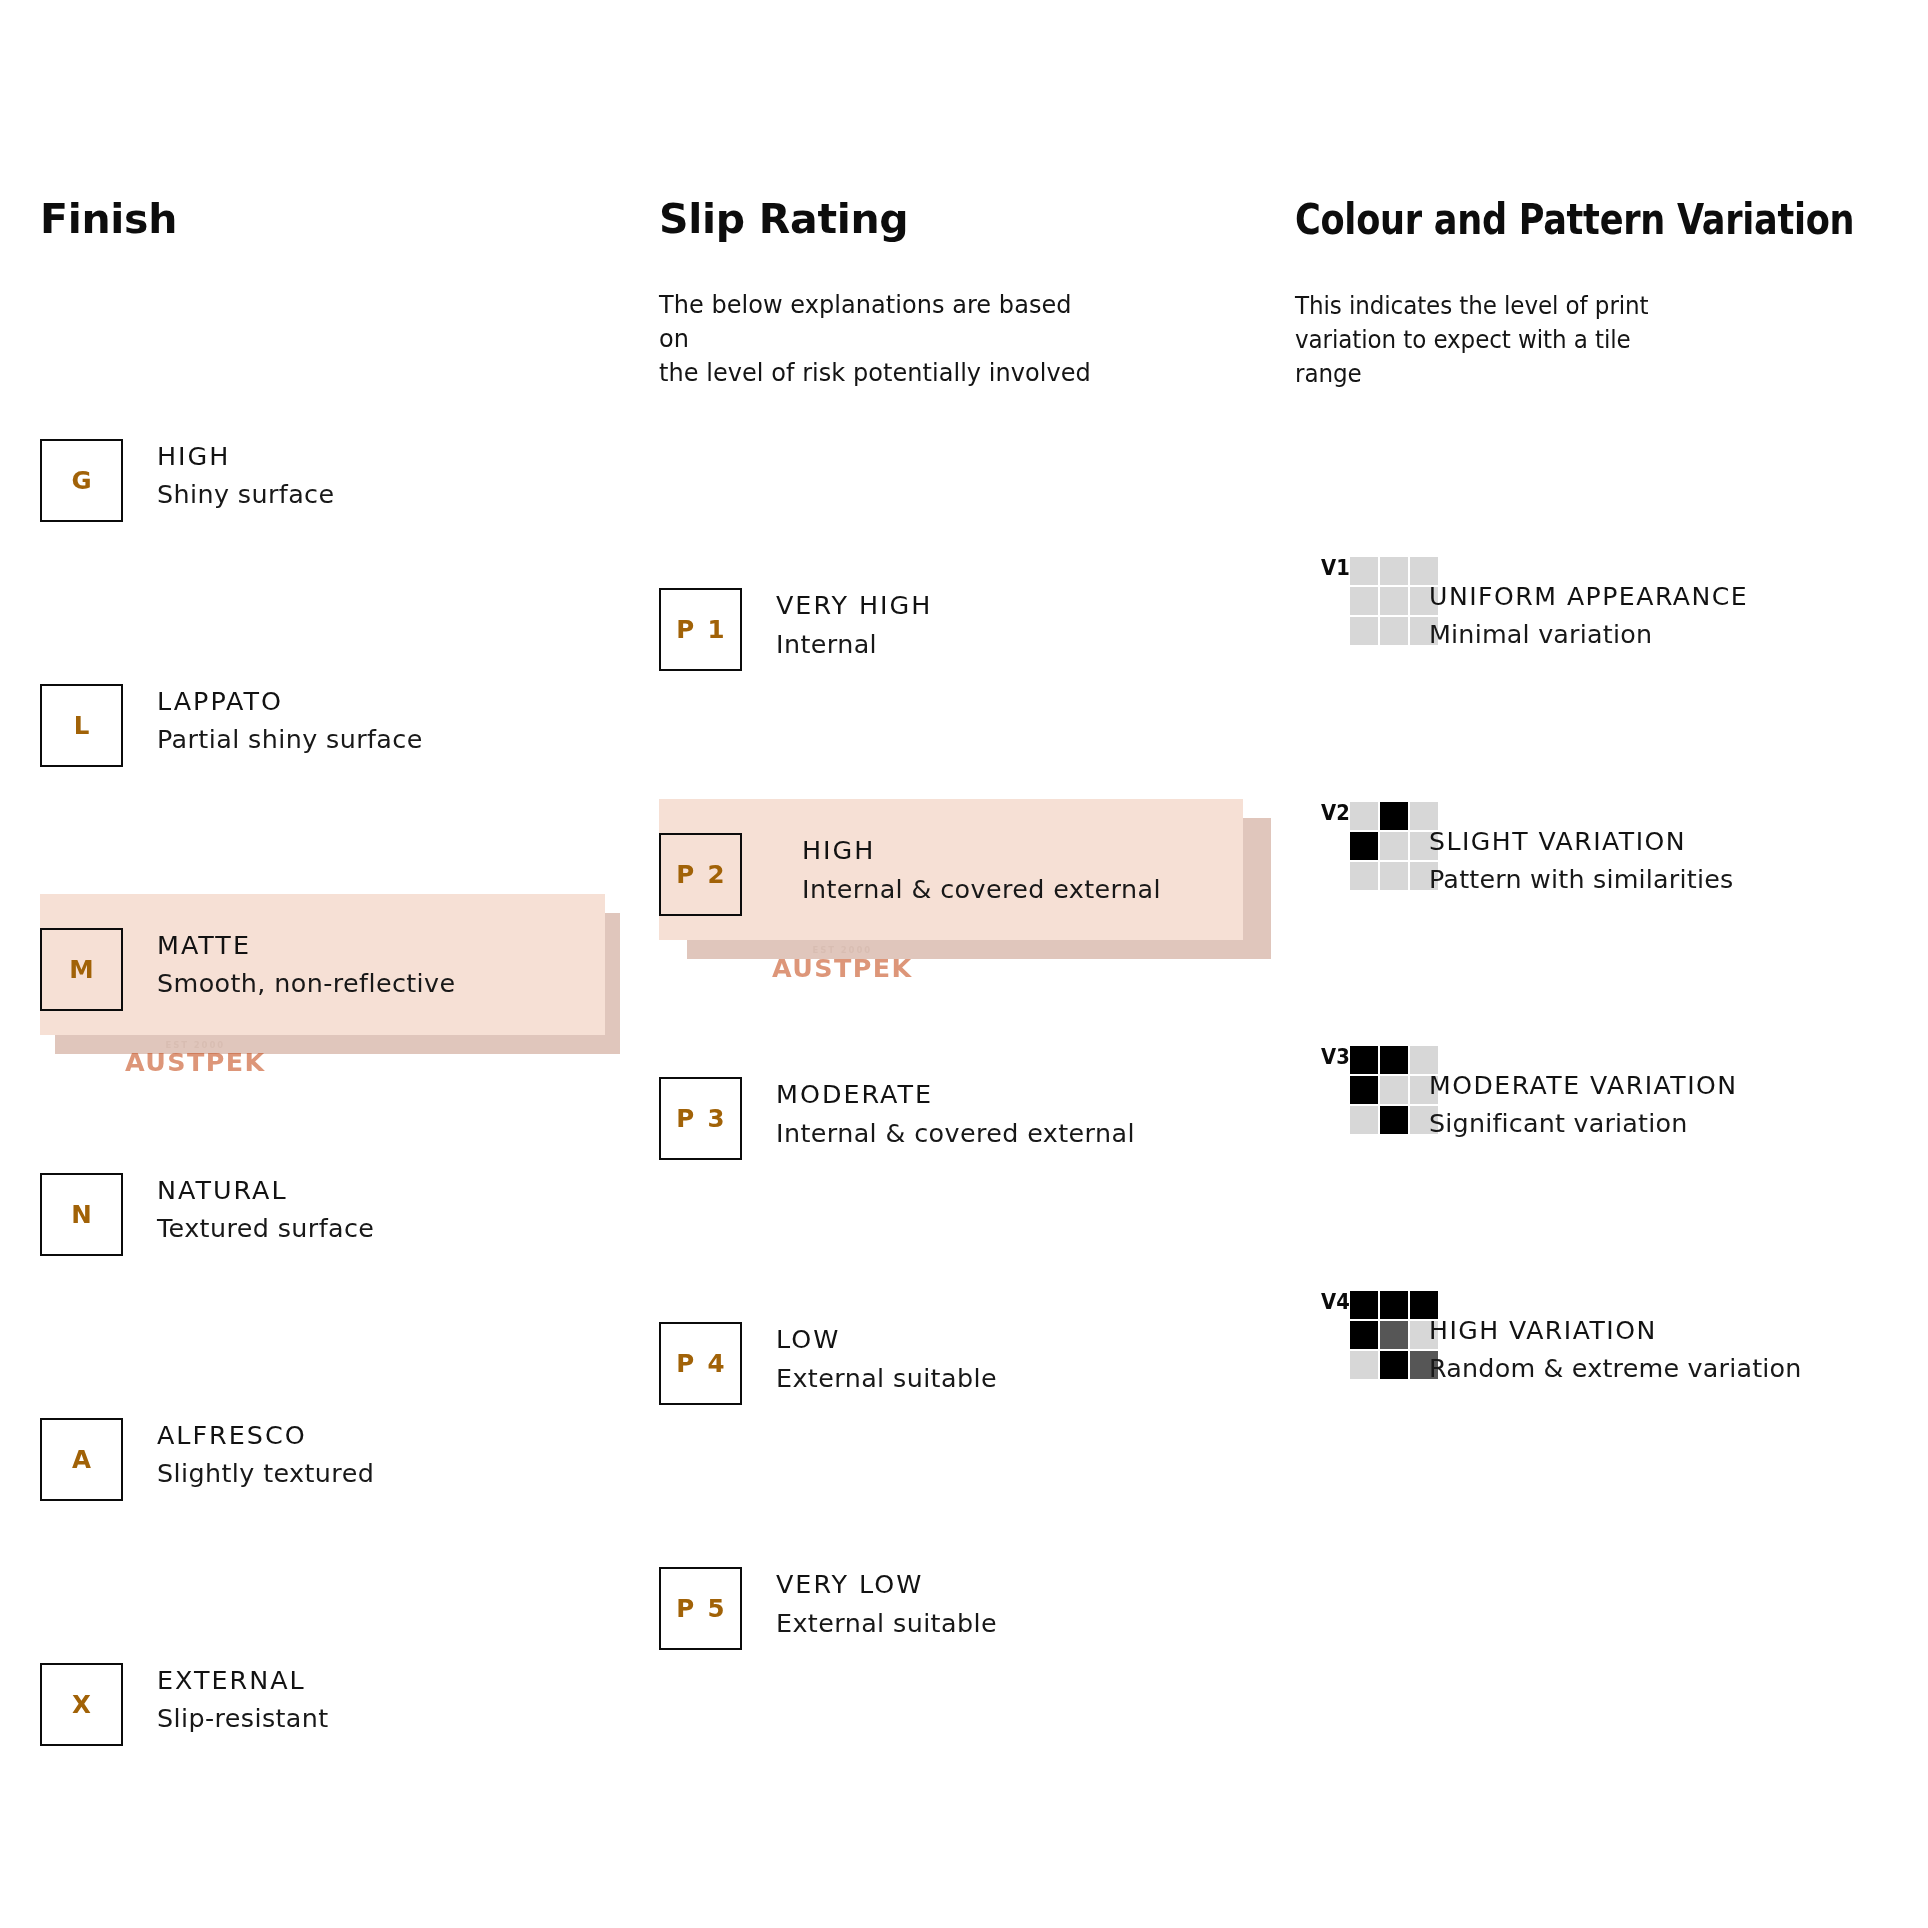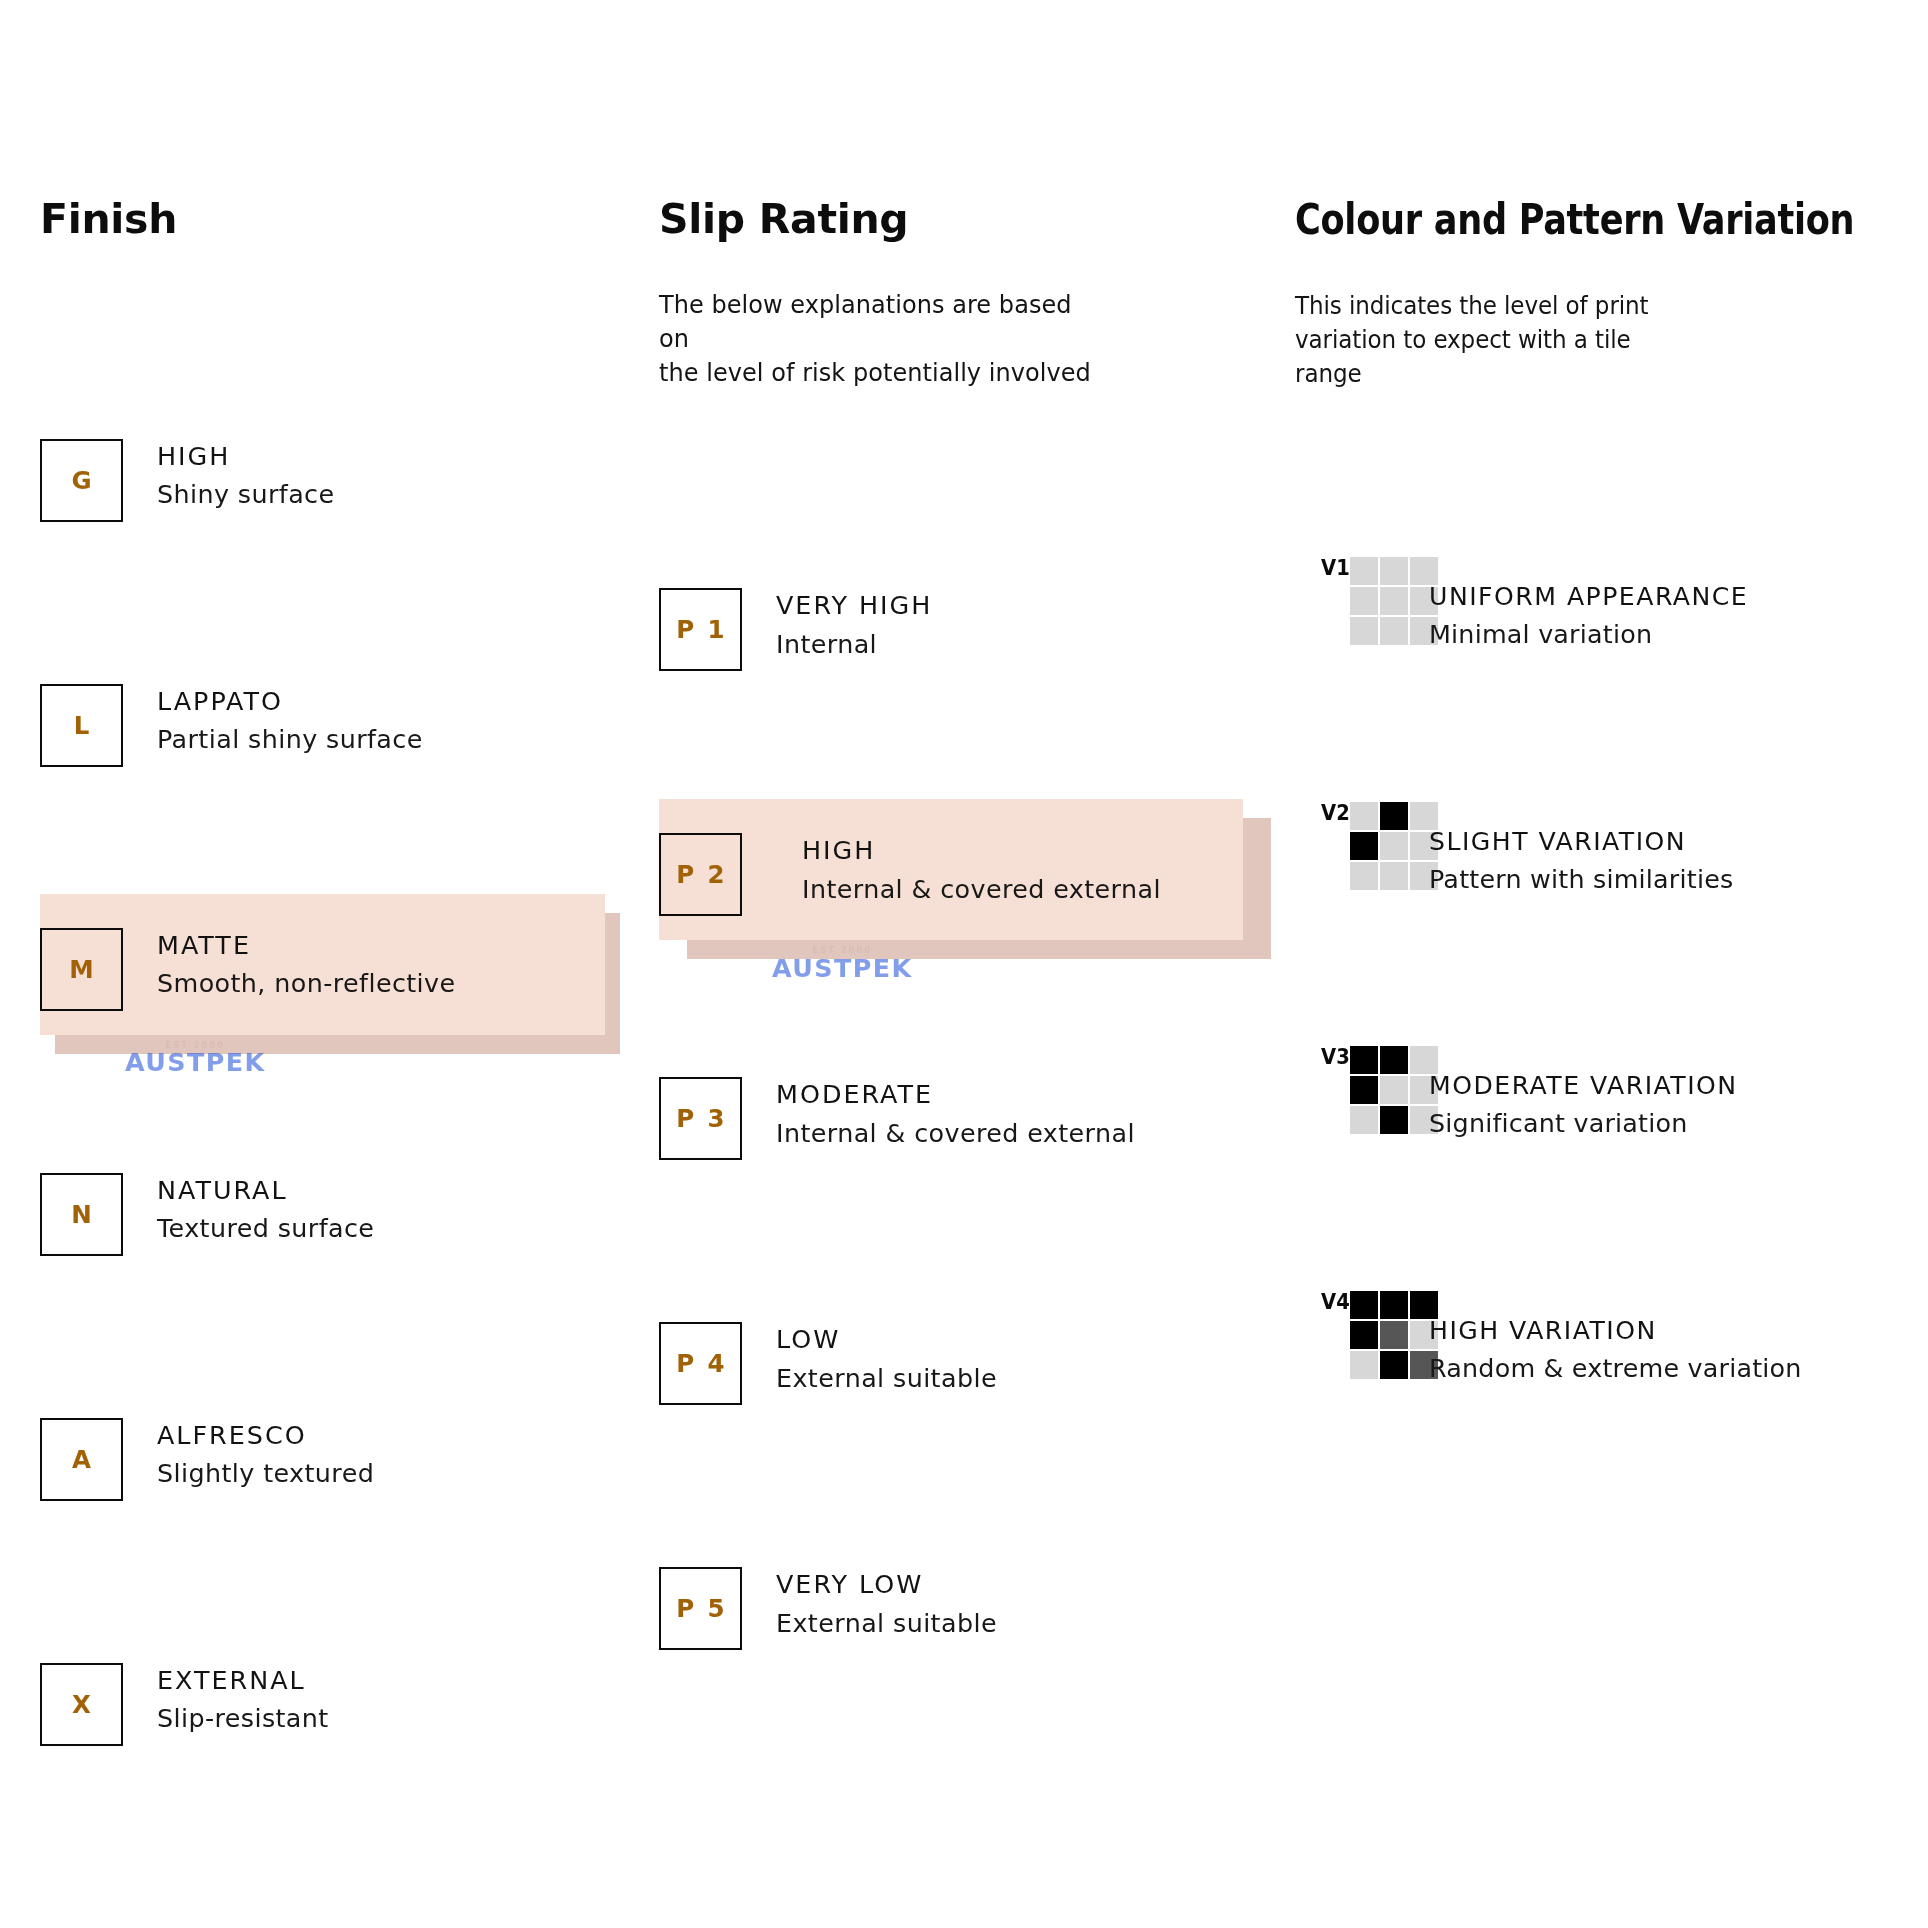--- a/index.html
+++ b/index.html
@@ -136,21 +136,21 @@
     letter-spacing: 1.9px;
     color: #d3b7ab;
     font-weight: bold;
     line-height: 1;
     margin-bottom: 0.9px;
   }
   .wm-name {
     font-size: 25.4px;
     font-weight: bold;
     letter-spacing: 1.4px;
-    color: #1d4ed8;
+    color: #c2410c;
     line-height: 1;
   }
 
   
   .var-row {
     position: absolute;
     left: 0;
     display: flex;
     align-items: flex-start;
   }

